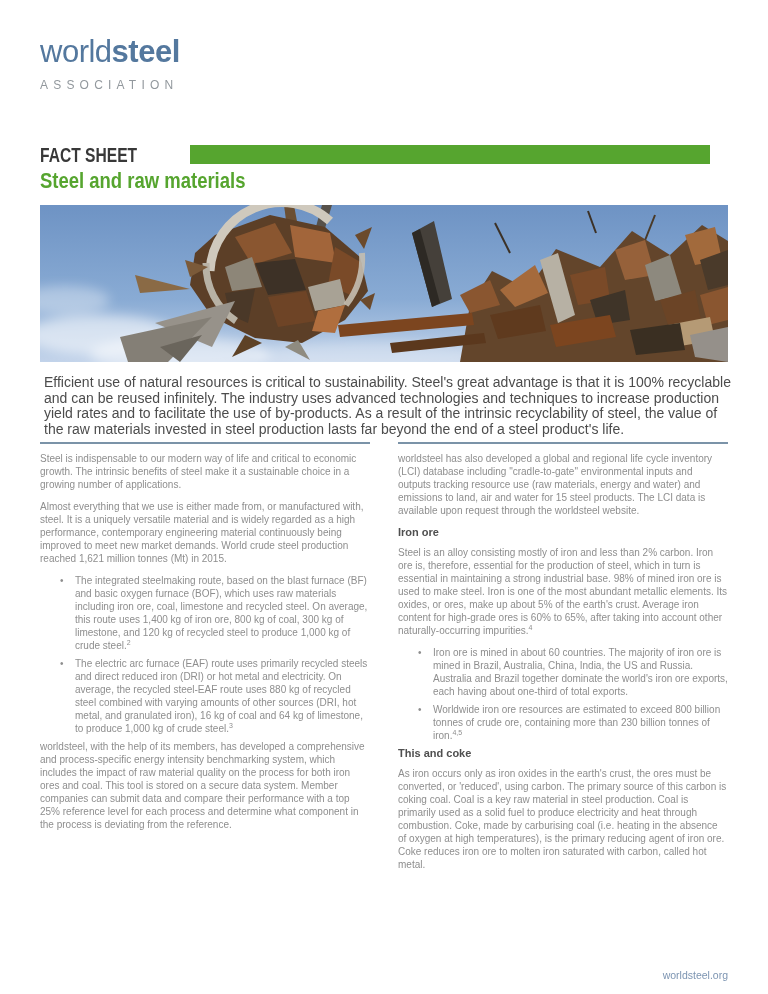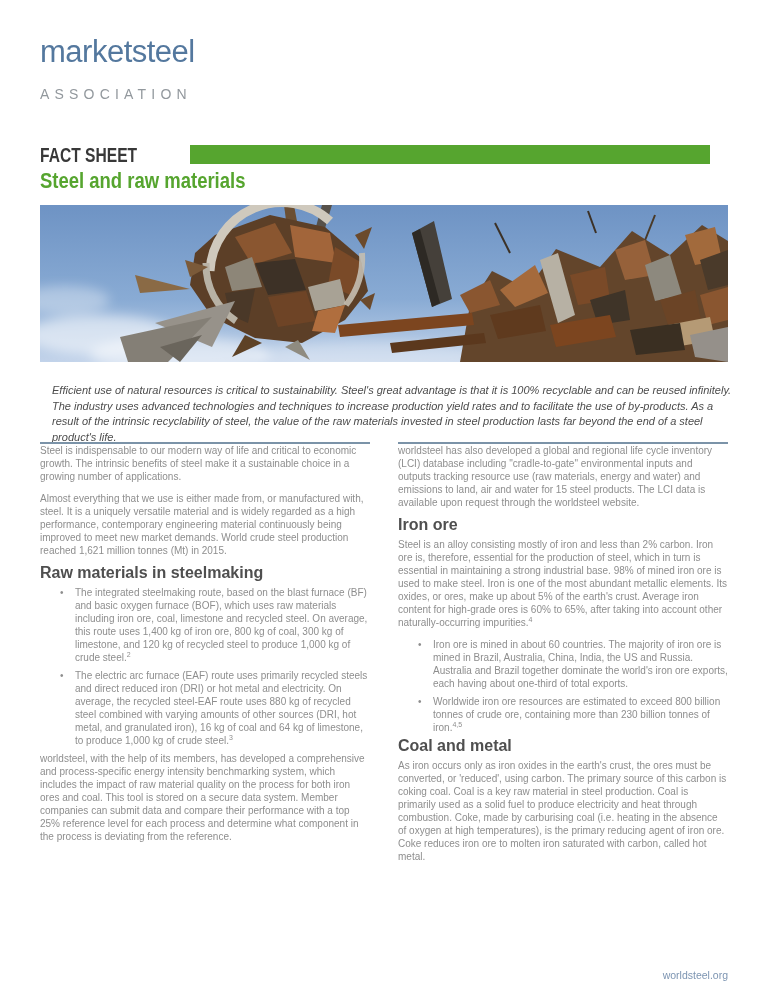--- a/index.html
+++ b/index.html
@@ -4,67 +4,67 @@
 <style>
   html,body{margin:0;padding:0;background:#ffffff;}
   .page{
     position:relative;width:768px;height:994px;background:#ffffff;overflow:hidden;
     font-family:"Liberation Sans",sans-serif;
   }
   
   .logo{position:absolute;top:37px;left:40px;}
   .logo-word{font-size:31px;line-height:30px;letter-spacing:-0.5px;color:var(--logo_blue,#54789e);}
   .logo-word .lw-reg{font-weight:400;}
-  .logo-word .lw-bold{font-weight:400;}
-  .logo-sub{margin-top:19px;font-size:14px;letter-spacing:5.2px;color:var(--association_gray,#92989d);}
+  .logo-word .lw-bold{font-weight:700;}
+  .logo-sub{margin-top:11px;font-size:12px;letter-spacing:5.2px;color:var(--association_gray,#92989d);}
   
   .kicker-row{position:absolute;top:145px;left:40px;right:58px;height:20px;text-align:right;}
   .kicker{
     position:absolute;left:0;top:0;font-size:20px;font-weight:700;color:var(--kicker_text,#383838);
     display:inline-block;transform:scaleX(0.78);transform-origin:0 50%;white-space:nowrap;line-height:20px;
   }
   .green-bar{position:absolute;left:150px;right:0;top:0;height:19px;background:var(--green,#56a52f);}
   .title{
     position:absolute;top:168px;left:40px;margin:0;font-size:22px;font-weight:700;
     color:var(--green,#56a52f);display:inline-block;transform:scaleX(0.84);transform-origin:0 50%;white-space:nowrap;
   }
   
   .photo{position:absolute;top:205px;left:40px;width:688px;height:157px;overflow:hidden;}
   .photo svg{display:block;}
   
   .intro{
-    position:absolute;top:371px;left:40px;width:688px;margin:12px;
-    font-size:11px;line-height:15.6px;color:var(--intro_text,#4c4c4c);font-style:italic;
+    position:absolute;top:371px;left:40px;width:688px;margin:4px;
+    font-size:14px;line-height:15.6px;color:var(--intro_text,#4c4c4c);
   }
   
   .cols{position:absolute;top:442px;left:40px;right:40px;display:flex;gap:28px;}
   .col{
-    width:330px;border-top:2px solid var(--rule_blue,#7b93a8);
+    width:330px;border-top:2px solid var(--rule_blue,#7b93a8);padding-top:8px;
     font-size:10px;line-height:13px;color:var(--body_text,#8e8e8e);
   }
   .col p{margin:0 0 9px 0;}
-  .col h3{margin:3px 0 7px 0;font-size:16px;line-height:13px;font-weight:700;color:var(--heading_text,#4f4f4f);}
+  .col h3{margin:3px 0 7px 0;font-size:11px;line-height:13px;font-weight:700;color:var(--heading_text,#4f4f4f);}
   .bullet{display:flex;margin:0 0 5px 0;}
   .bullet .dot{width:15px;margin-left:20px;flex:0 0 15px;}
   .bullet .dot::before{content:"\2022";}
   .bullet .btext{flex:1;}
   sup{font-size:7px;line-height:0;}
   .bullet-group{margin-bottom:4px;}
   
   .footer{position:absolute;top:965px;right:40px;}
   .site{font-size:10.5px;color:var(--footer_link,#7d95b2);text-decoration:none;cursor:pointer;}
 </style>
 </head>
 <body>
 
 <div class="page">
 
   <div class="logo">
     <div class="logo-word">
-      <span class="lw-reg">market</span><span class="lw-bold">steel</span>
+      <span class="lw-reg">world</span><span class="lw-bold">steel</span>
     </div>
     <div class="logo-sub">ASSOCIATION</div>
   </div>
 
   <div class="kicker-row">
     <span class="kicker">FACT SHEET</span>
     <div class="green-bar"></div>
   </div>
 
   <h1 class="title">Steel and raw materials</h1>
@@ -147,21 +147,20 @@
     </svg>
   </div>
 
   <p class="intro">Efficient use of natural resources is critical to sustainability. Steel's great advantage is that it is 100% recyclable and can be reused infinitely. The industry uses advanced technologies and techniques to increase production yield rates and to facilitate the use of by-products. As a result of the intrinsic recyclability of steel, the value of the raw materials invested in steel production lasts far beyond the end of a steel product's life.</p>
 
   <div class="cols">
 
     <div class="col">
       <p>Steel is indispensable to our modern way of life and critical to economic growth. The intrinsic benefits of steel make it a sustainable choice in a growing number of applications.</p>
       <p>Almost everything that we use is either made from, or manufactured with, steel. It is a uniquely versatile material and is widely regarded as a high performance, contemporary engineering material continuously being improved to meet new market demands. World crude steel production reached 1,621 million tonnes (Mt) in 2015.</p>
-      <h3>Raw materials in steelmaking</h3>
       <div class="bullet-group">
         <div class="bullet">
           <span class="dot"></span>
           <span class="btext"><span>The integrated steelmaking route, based on the blast furnace (BF) and basic oxygen furnace (BOF), which uses raw materials including iron ore, coal, limestone and recycled steel. On average, this route uses 1,400 kg of iron ore, 800 kg of coal, 300 kg of limestone, and 120 kg of recycled steel to produce 1,000 kg of crude steel.</span><sup>2</sup></span>
         </div>
         <div class="bullet">
           <span class="dot"></span>
           <span class="btext"><span>The electric arc furnace (EAF) route uses primarily recycled steels and direct reduced iron (DRI) or hot metal and electricity. On average, the recycled steel-EAF route uses 880 kg of recycled steel combined with varying amounts of other sources (DRI, hot metal, and granulated iron), 16 kg of coal and 64 kg of limestone, to produce 1,000 kg of crude steel.</span><sup>3</sup></span>
         </div>
       </div>
@@ -175,21 +174,21 @@
       <div class="bullet-group">
         <div class="bullet">
           <span class="dot"></span>
           <span class="btext"><span>Iron ore is mined in about 60 countries. The majority of iron ore is mined in Brazil, Australia, China, India, the US and Russia. Australia and Brazil together dominate the world's iron ore exports, each having about one-third of total exports.</span><sup></sup></span>
         </div>
         <div class="bullet">
           <span class="dot"></span>
           <span class="btext"><span>Worldwide iron ore resources are estimated to exceed 800 billion tonnes of crude ore, containing more than 230 billion tonnes of iron.</span><sup>4,5</sup></span>
         </div>
       </div>
-      <h3>Coal and metal</h3>
+      <h3>This and coke</h3>
       <p>As iron occurs only as iron oxides in the earth's crust, the ores must be converted, or 'reduced', using carbon. The primary source of this carbon is coking coal. Coal is a key raw material in steel production. Coal is primarily used as a solid fuel to produce electricity and heat through combustion. Coke, made by carburising coal (i.e. heating in the absence of oxygen at high temperatures), is the primary reducing agent of iron ore. Coke reduces iron ore to molten iron saturated with carbon, called hot metal.</p>
     </div>
 
   </div>
 
   <div class="footer">
     <span class="site">worldsteel.org</span>
   </div>
 
 </div>

